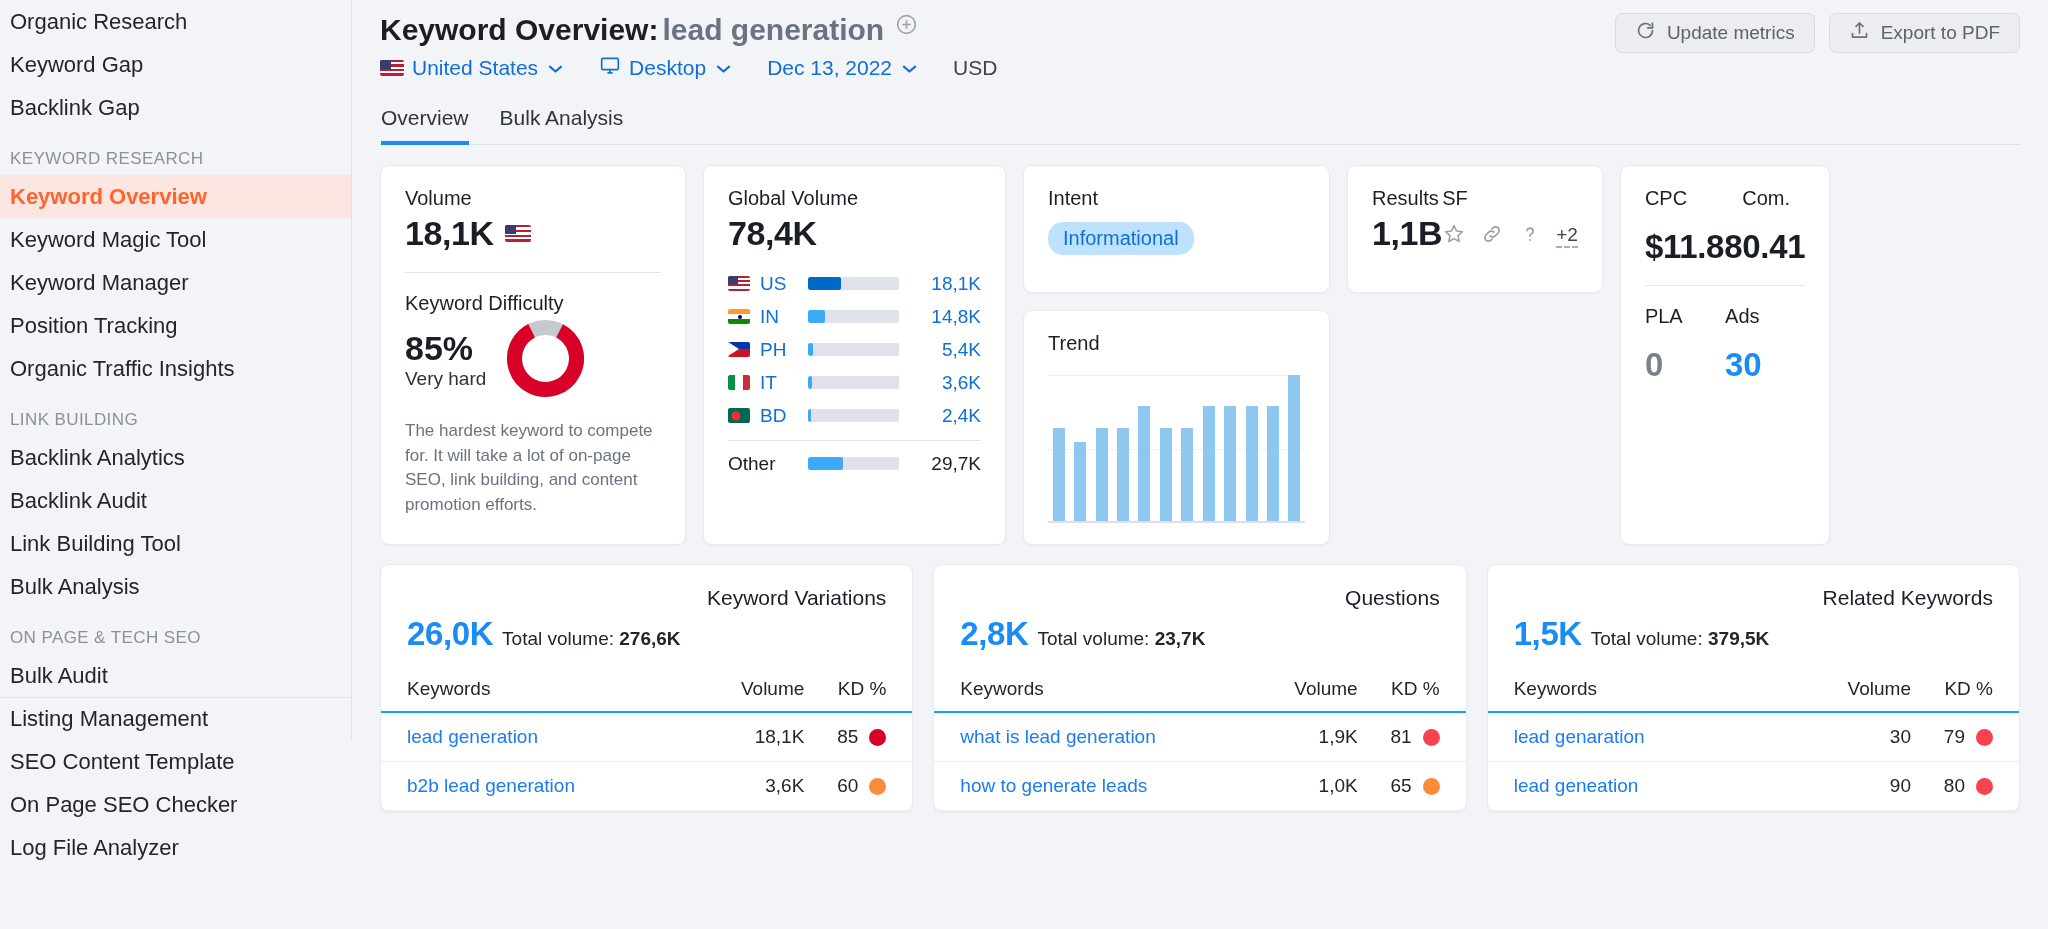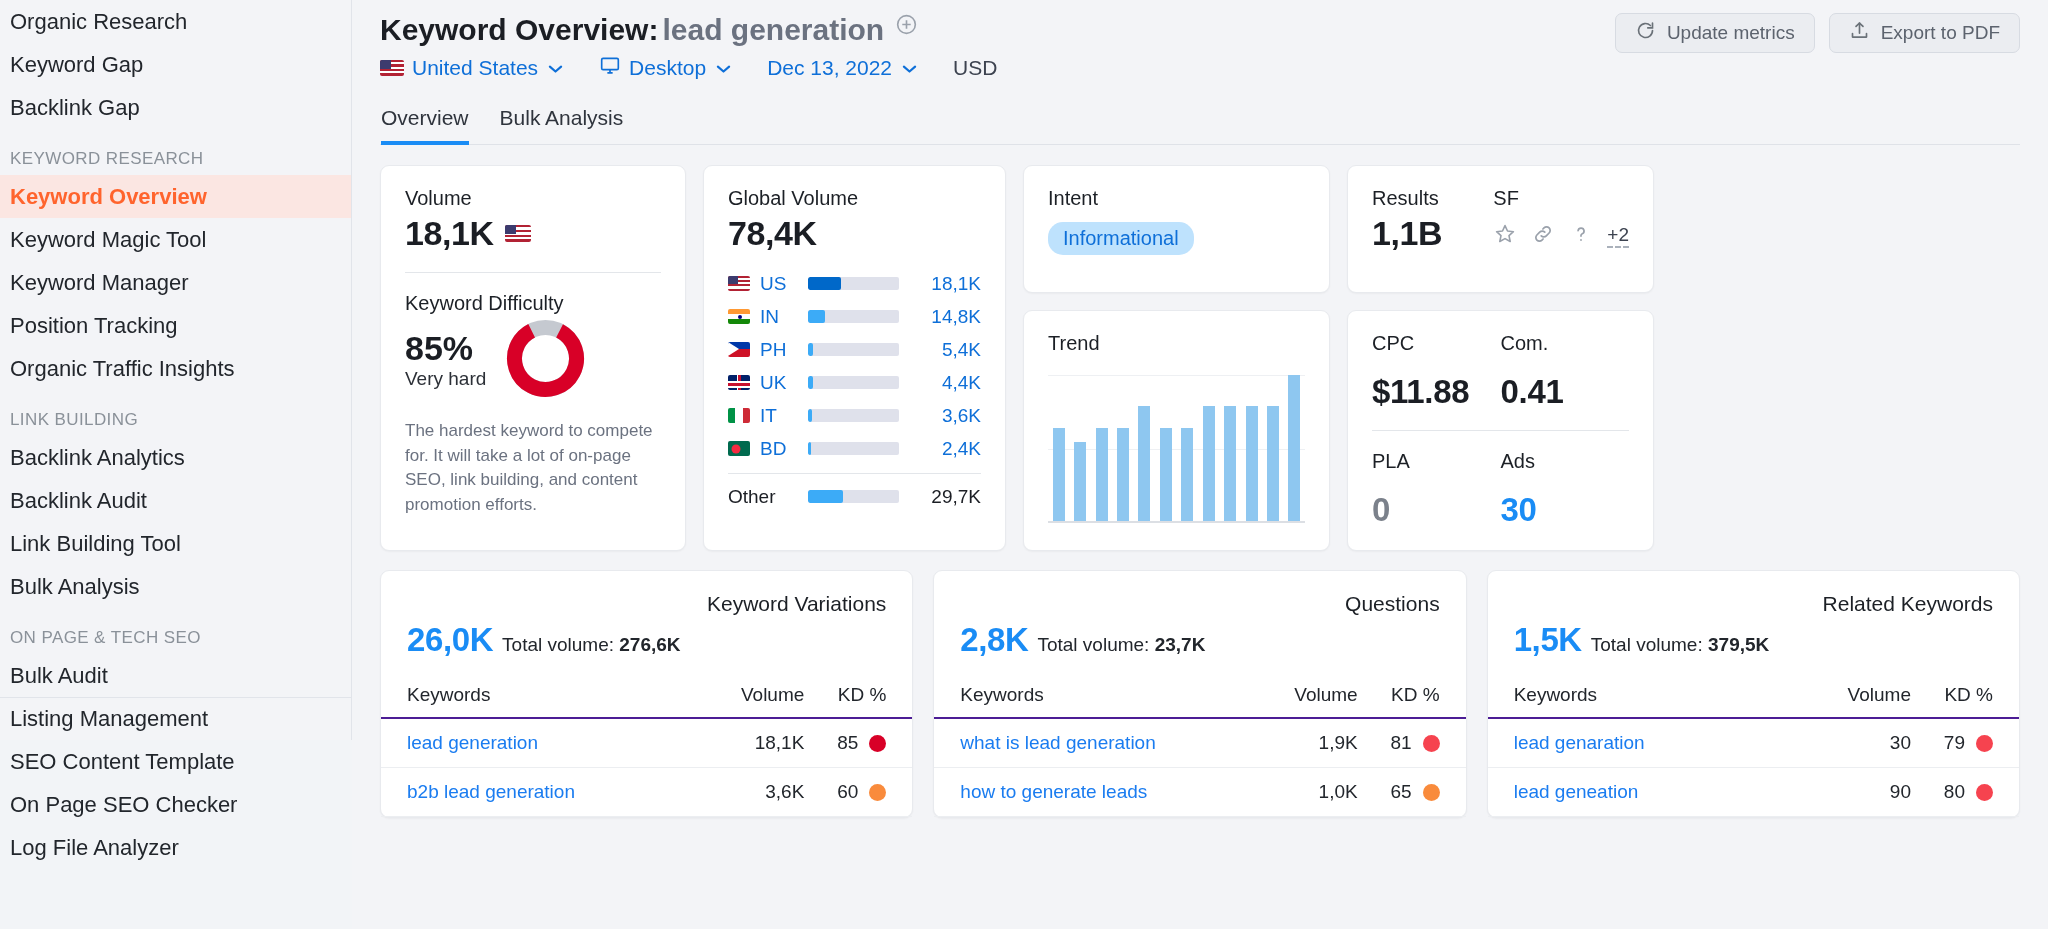--- a/index.html
+++ b/index.html
@@ -220,21 +220,21 @@
   .tbl-head { padding: 21px 26px 0 26px; }
   .tbl-title { font-size: 21px; color: #1c2026; text-align: right; }
   .tbl-sum { display: flex; align-items: baseline; gap: 9px; margin-top: 5px; }
   .tbl-big { font-size: 33px; font-weight: bold; color: #1a8cf5; letter-spacing:-0.4px;}
   .tbl-total { font-size: 19px; color: #22262c; }
   .tbl-total b { font-weight: bold; }
   table { width: 100%; border-collapse: collapse; margin-top: 19px; }
   th {
     font-size: 19px; font-weight: normal; color: #22262c;
     text-align: right; padding: 6px 0 11px 0;
-    border-bottom: 2px solid #4c1d95;
+    border-bottom: 2px solid #0ea5e9;
   }
   th.lft { text-align: left; padding-left: 26px; }
   th.vol { width: 118px; }
   th.kd { width: 108px; padding-right: 26px; }
   td {
     font-size: 19px; padding: 13px 0; text-align: right;
     border-bottom: 1px solid #eceef1;
   }
   td.lft { text-align: left; padding-left: 26px; }
   td.kw a { color: #1a7cf0; text-decoration: none; }
@@ -451,28 +451,20 @@
                 </div>
                 <div class="gv-row">
                   <span class="gv-flag f-ph"></span>
                   <span class="gv-code">PH</span>
                   <span class="gv-bar">
                     <i style="width:6%;background:#3cabf7"></i>
                   </span>
                   <span class="gv-val">5,4K</span>
                 </div>
                 <div class="gv-row">
-                  <span class="gv-flag f-uk"></span>
-                  <span class="gv-code">UK</span>
-                  <span class="gv-bar">
-                    <i style="width:5%;background:#3cabf7"></i>
-                  </span>
-                  <span class="gv-val">4,4K</span>
-                </div>
-                <div class="gv-row">
                   <span class="gv-flag f-it"></span>
                   <span class="gv-code">IT</span>
                   <span class="gv-bar">
                     <i style="width:4%;background:#3cabf7"></i>
                   </span>
                   <span class="gv-val">3,6K</span>
                 </div>
                 <div class="gv-row">
                   <span class="gv-flag f-bd"></span>
                   <span class="gv-code">BD</span>
@@ -543,21 +535,21 @@
                     <div class="trend-bar-wrap">
                       <div class="trend-bar" title="12: 100" style="height: 100%; background: rgb(142, 199, 240);"></div>
                     </div>
                   </div>
                 <div class="trend-axis"></div>
               </div>
             </div>
           </section>
         </div>
 
-        <div style="display:flex; flex-direction:column; gap:17px;">
+        <div style="display:flex; flex-direction:row; gap:17px;">
           <section class="card" style="height:128px;">
             <div class="card-pad">
               <div class="twocol">
                 <div>
                   <div class="card-label">Results</div>
                   <div class="bignum">1,1B</div>
                 </div>
                 <div>
                   <div class="card-label">SF</div>
                   <div class="sf-icons">

